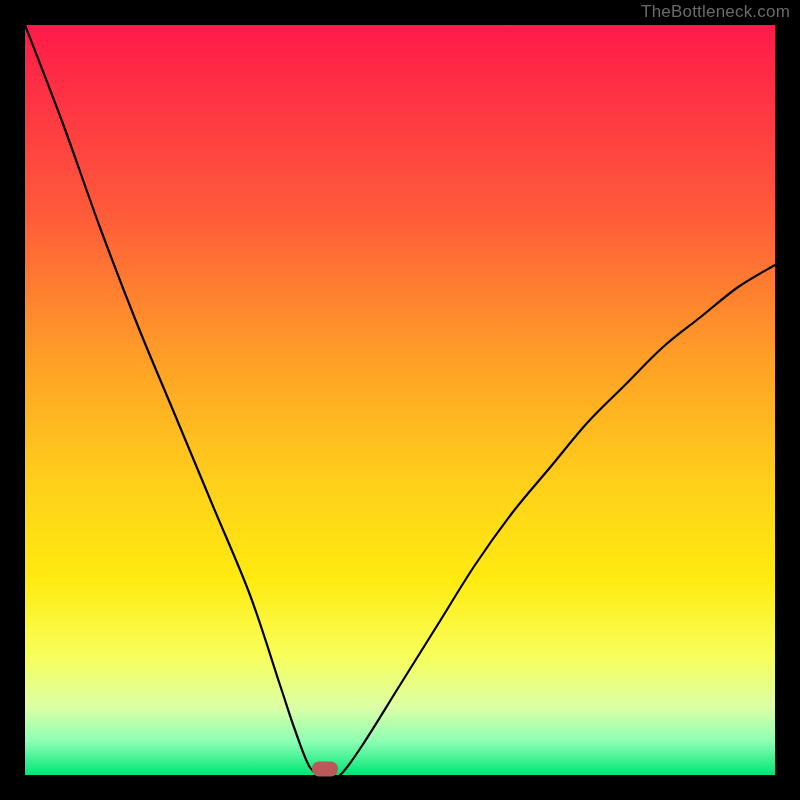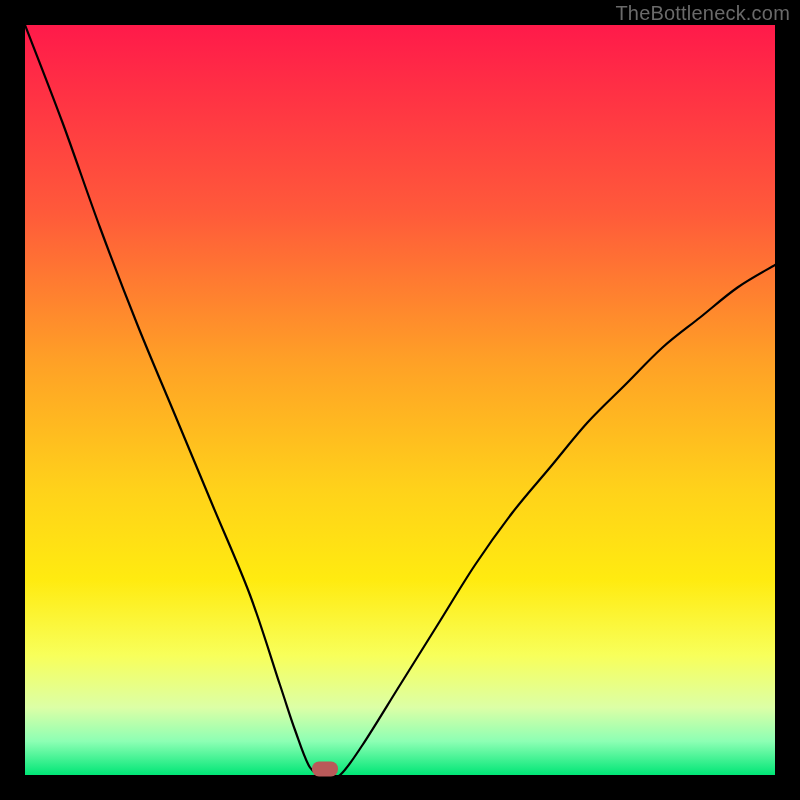--- a/index.html
+++ b/index.html
@@ -27,21 +27,21 @@
       #dcffa6 91%,
       #8dffb4 95.5%,
       #00e676 100%
     );
   }
   .watermark {
     position: absolute;
     top: 2px;
     right: 10px;
     color: #6a6a6a;
-    font-size: 20px;
+    font-size: 17px;
     font-weight: 500;
     letter-spacing: 0.2px;
     z-index: 5;
     pointer-events: none;
   }
   svg.curve {
     position: absolute;
     left: 0;
     top: 0;
     width: 750px;

